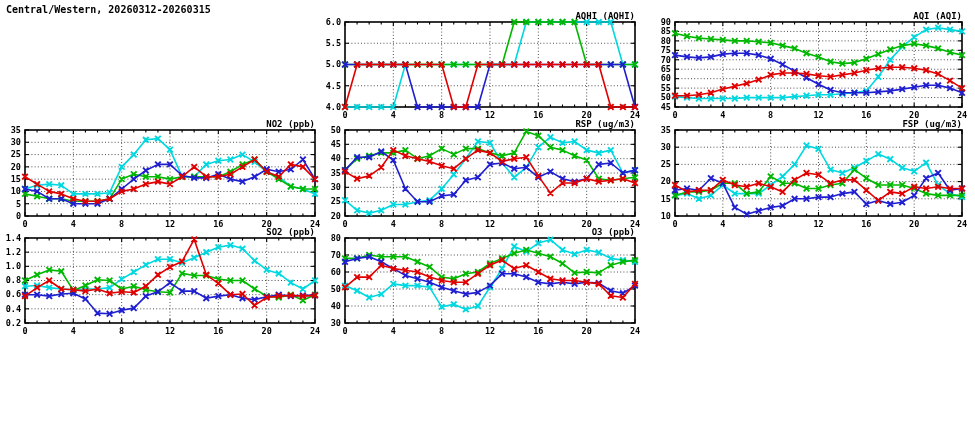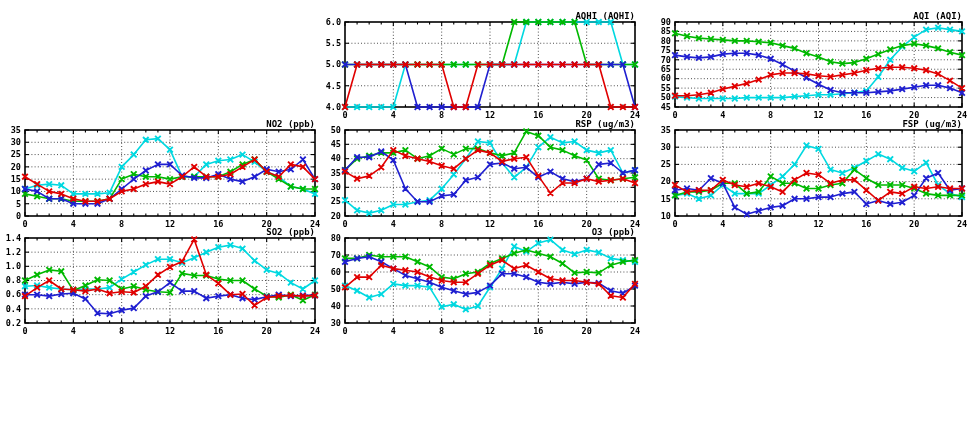--- a/index.html
+++ b/index.html
@@ -10,20 +10,21 @@
               color:#000;letter-spacing:0px;white-space:pre;}
   .chart{position:absolute;}
   .chart svg{display:block;}
   svg text{font-family:"DejaVu Sans Mono","Liberation Mono",monospace;
            font-weight:bold;fill:#000;}
 </style>
 </head>
 <body>
 
 <div class="page">
+  <div class="page-title">Central/Western, 20260312-20260315</div>
   <div class="chart" style="left: 313px; top: 8px;">
       <svg width="332" height="115" viewBox="0 0 332 115">
         <g>
           <line x1="32" y1="77.75" x2="322" y2="77.75" stroke="#3a3a3a" stroke-width="0.9" stroke-dasharray="1 2.2"></line>
           <line x1="32" y1="56.5" x2="322" y2="56.5" stroke="#3a3a3a" stroke-width="0.9" stroke-dasharray="1 2.2"></line>
           <line x1="32" y1="35.25" x2="322" y2="35.25" stroke="#3a3a3a" stroke-width="0.9" stroke-dasharray="1 2.2"></line>
           <line x1="80.33333333333333" y1="14" x2="80.33333333333333" y2="99" stroke="#3a3a3a" stroke-width="0.9" stroke-dasharray="1 2.2"></line>
           <line x1="128.66666666666666" y1="14" x2="128.66666666666666" y2="99" stroke="#3a3a3a" stroke-width="0.9" stroke-dasharray="1 2.2"></line>
           <line x1="177" y1="14" x2="177" y2="99" stroke="#3a3a3a" stroke-width="0.9" stroke-dasharray="1 2.2"></line>
           <line x1="225.33333333333331" y1="14" x2="225.33333333333331" y2="99" stroke="#3a3a3a" stroke-width="0.9" stroke-dasharray="1 2.2"></line>

